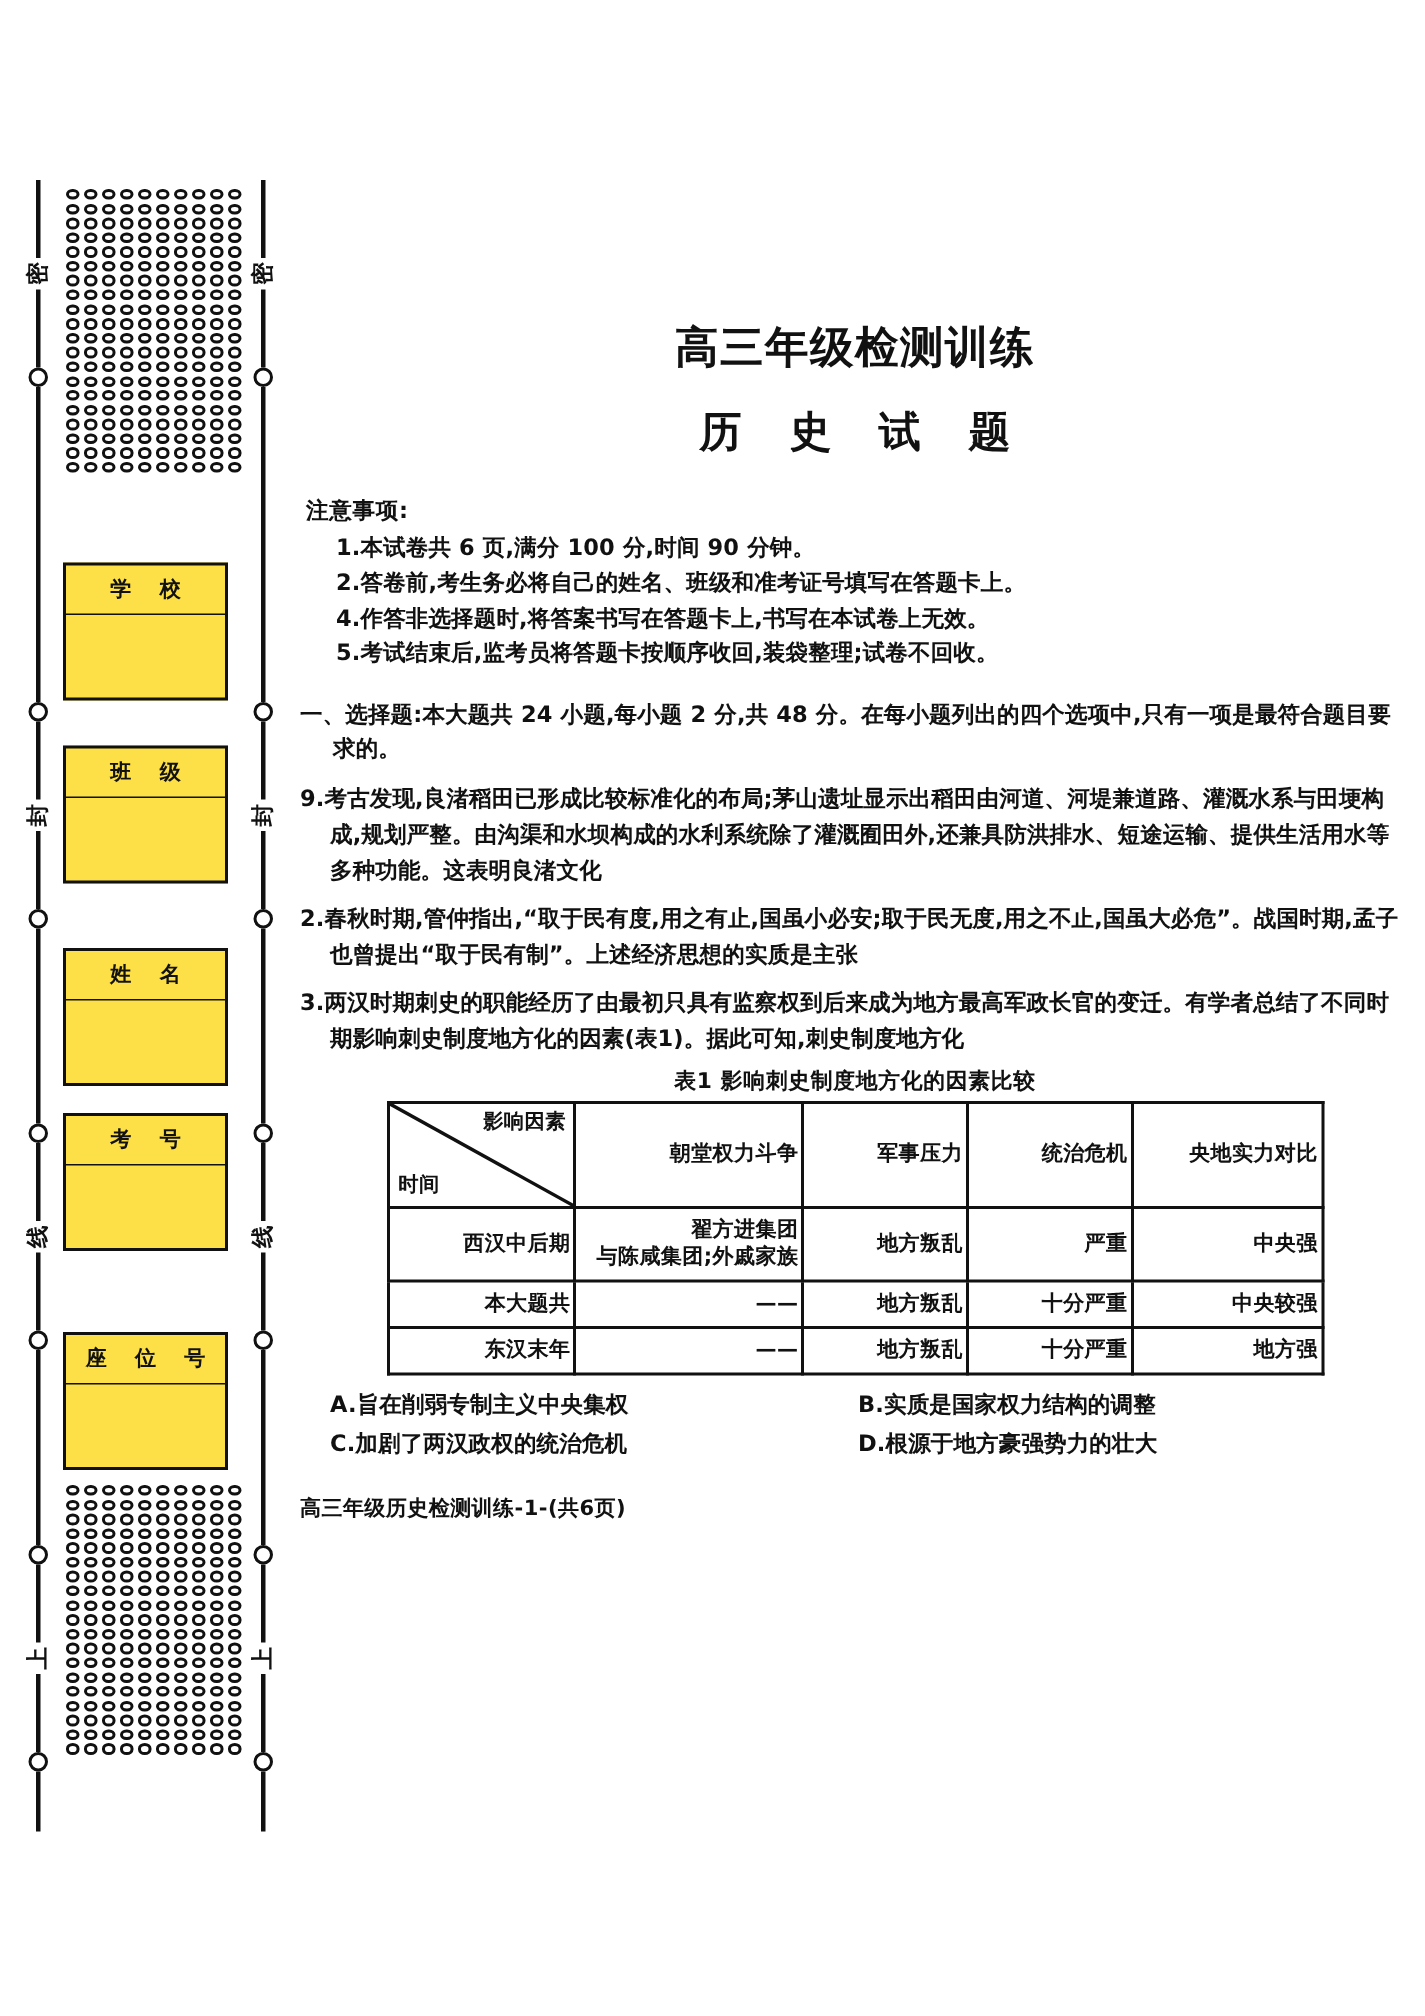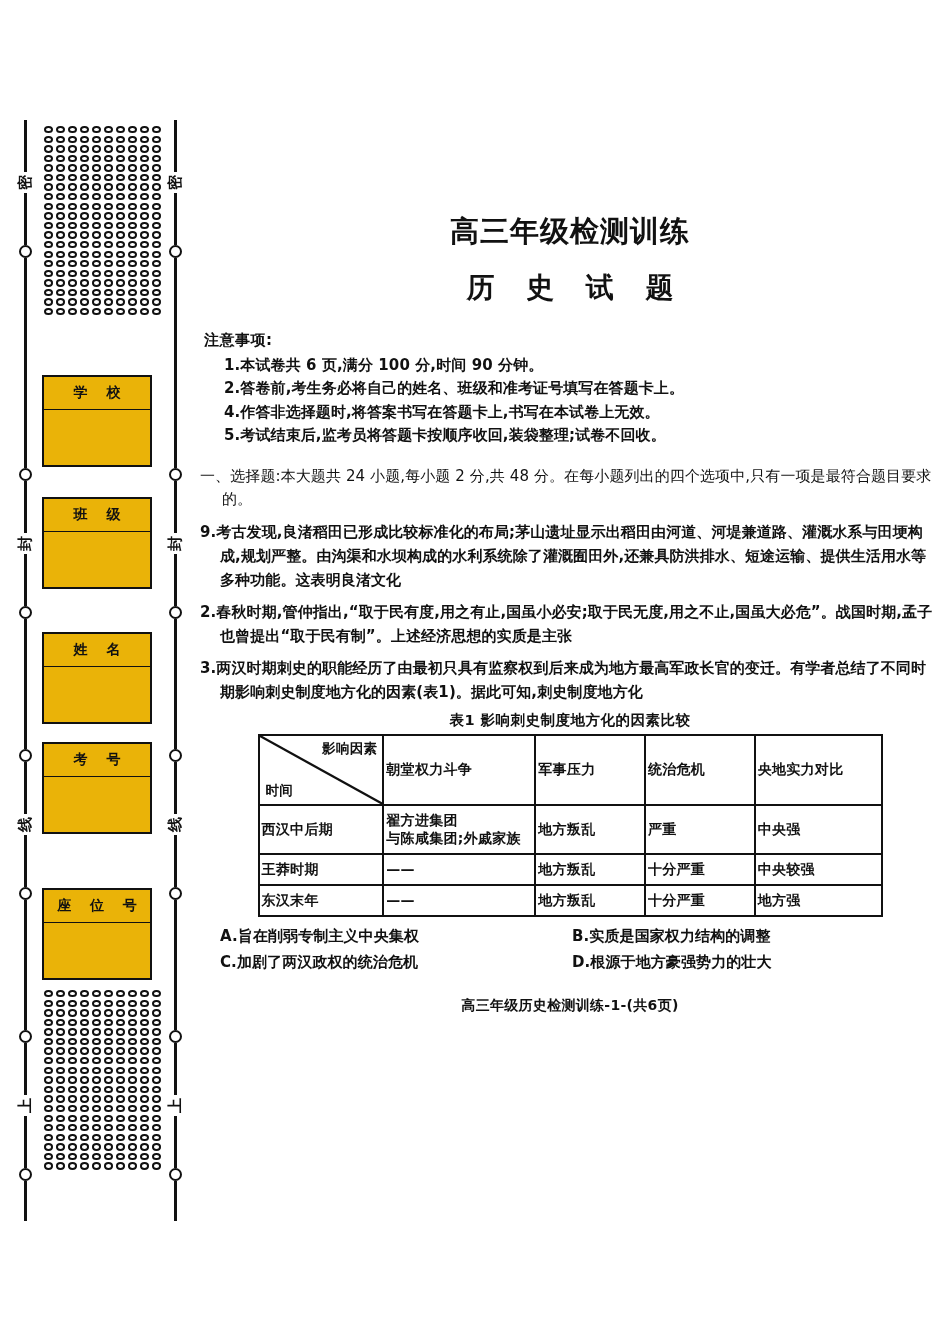--- a/index.html
+++ b/index.html
@@ -84,21 +84,21 @@
   #dot-grid-top    { top: 126px; }
   #dot-grid-bottom { top: 990px; }
 
   
   .info-box {
     position: absolute;
     left: 42px;
     width: 110px;
     border: 2.6px solid #111111;
     box-sizing: border-box;
-    background: #eab308;
+    background: #fde047;
   }
   .info-box .label-row {
     height: 32px;
     border-bottom: 1.6px solid #111111;
     display: flex;
     align-items: center;
     justify-content: center;
     font-size: 14px;
     font-weight: bold;
     letter-spacing: 7px;
@@ -143,21 +143,21 @@
     font-size: 15px;
     font-weight: bold;
     line-height: 1.55;
     text-indent: 24px;
     margin: 0;
     letter-spacing: 0.1px;
   }
 
   .section-head {
     font-size: 15px;
-    font-weight: normal;
+    font-weight: bold;
     line-height: 1.55;
     margin: 18px 0 0 0;
     padding-left: 22px;
     text-indent: -22px;
     letter-spacing: 0.1px;
   }
 
   .question {
     margin-top: 8px;
   }
@@ -194,21 +194,21 @@
     letter-spacing: 0.5px;
   }
   table.factors {
     border-collapse: collapse;
     margin: 0 auto;
     width: 625px;
     table-layout: fixed;
   }
   table.factors td {
     border: 2px solid #111111;
-    text-align: left;
+    text-align: right;
     font-size: 14px;
     font-weight: bold;
     padding: 5px 2px;
     line-height: 1.35;
     letter-spacing: 0.3px;
   }
   td.corner {
     position: relative;
     height: 58px;
     padding: 0;
@@ -228,21 +228,21 @@
   }
   td.corner .br {
     position: absolute;
     right: 5px;
     top: 3px;
     font-size: 13.5px;
     font-weight: bold;
   }
 
   .page-footer {
-    text-align: center;
+    text-align: left;
     font-size: 14px;
     font-weight: bold;
     margin-top: 22px;
     letter-spacing: 0.3px;
   }
 </style>
 </head>
 <body>
 
 <div id="page">
@@ -766,21 +766,21 @@
             <td>西汉中后期</td>
             <td>
               <span style="display:block">翟方进集团</span>
               <span style="display:block">与陈咸集团;外戚家族</span>
             </td>
             <td>地方叛乱</td>
             <td>严重</td>
             <td>中央强</td>
           </tr>
           <tr>
-            <td>王莽时期</td>
+            <td>本大题共</td>
             <td>——</td>
             <td>地方叛乱</td>
             <td>十分严重</td>
             <td>中央较强</td>
           </tr>
           <tr>
             <td>东汉末年</td>
             <td>——</td>
             <td>地方叛乱</td>
             <td>十分严重</td>

